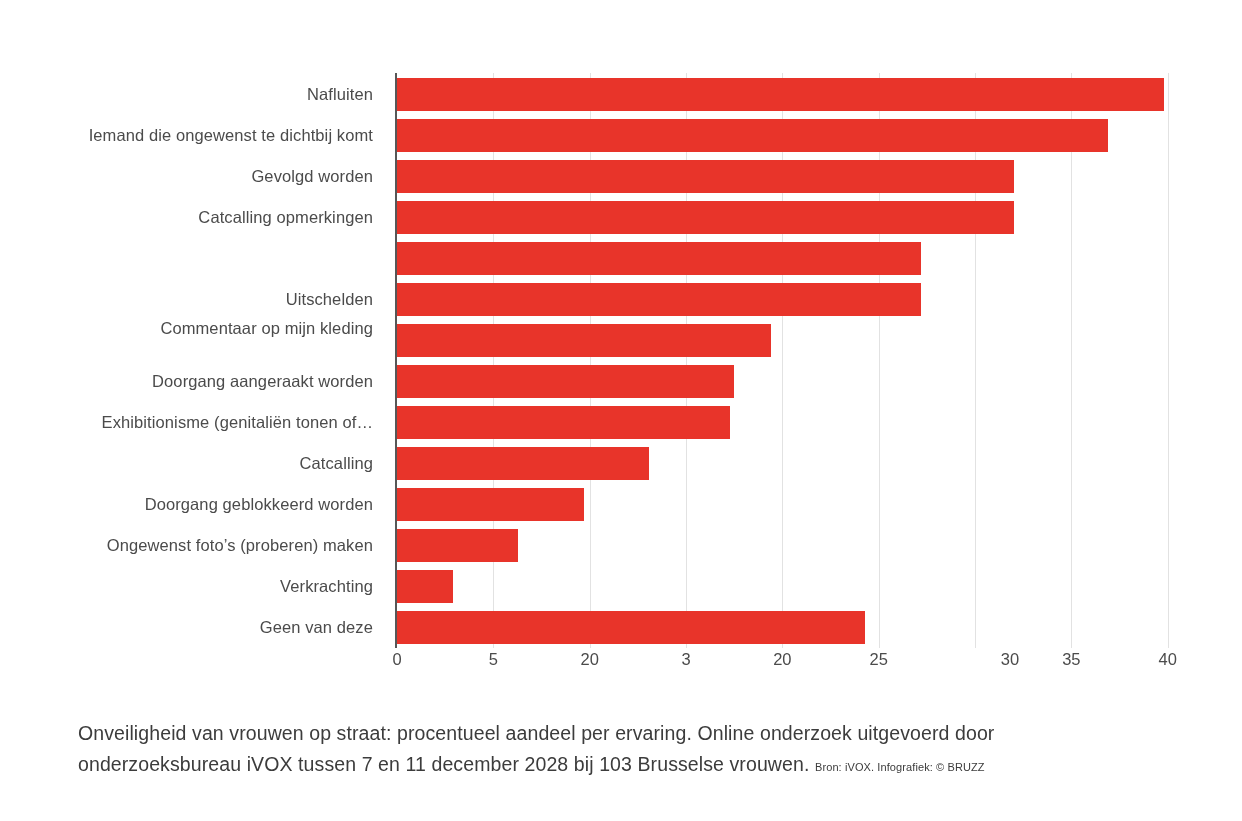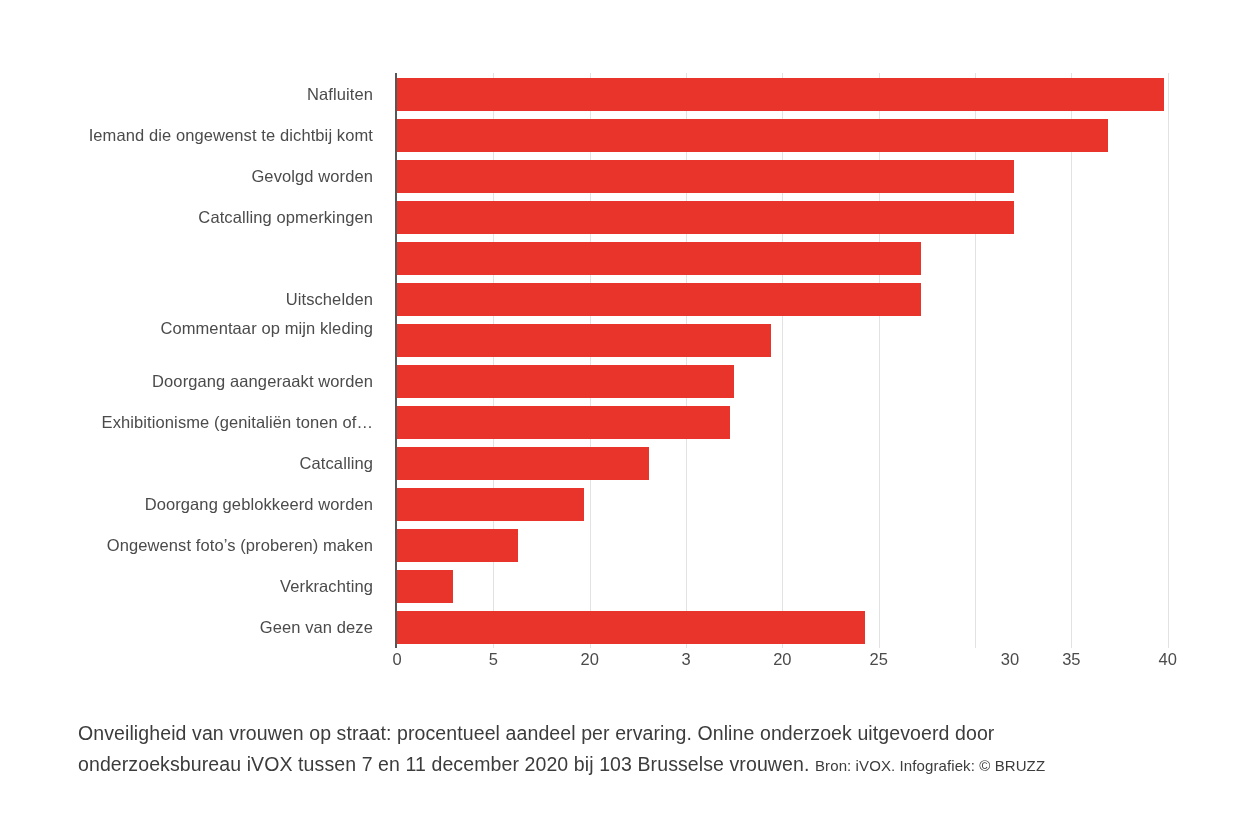--- a/index.html
+++ b/index.html
@@ -103,21 +103,21 @@
     left: 78px;
     top: 718px;
     width: 1070px;
     font-size: 19.5px;
     line-height: 31px;
     color: #3c3c3c;
     letter-spacing: 0.1px;
   }
   #caption .main { font-size: 19.5px; }
   #caption .source {
-    font-size: 15px;
+    font-size: 11px;
     color: #3c3c3c;
   }
 </style>
 </head>
 <body>
 
 <div id="infographic">
 
   <div id="chart">
 
@@ -171,17 +171,17 @@
         <div class="x-label" style="left: 385.366px;">20</div>
         <div class="x-label" style="left: 481.707px;">25</div>
         <div class="x-label" style="left: 577px; margin-left: 36px;">30</div>
         <div class="x-label" style="left: 674.39px;">35</div>
         <div class="x-label" style="left: 770.732px;">40</div>
       </div>
 
   </div>
 
   <div id="caption">
-    <span class="main">Onveiligheid van vrouwen op straat: procentueel aandeel per ervaring. Online onderzoek uitgevoerd door onderzoeksbureau iVOX tussen 7 en 11 december 2020 bij 103 Brusselse vrouwen.</span>
+    <span class="main">Onveiligheid van vrouwen op straat: procentueel aandeel per ervaring. Online onderzoek uitgevoerd door onderzoeksbureau iVOX tussen 7 en 11 december 2028 bij 103 Brusselse vrouwen.</span>
     <span class="source">Bron: iVOX. Infografiek: © BRUZZ</span>
   </div>
 
 </div>
 
 </body></html>

